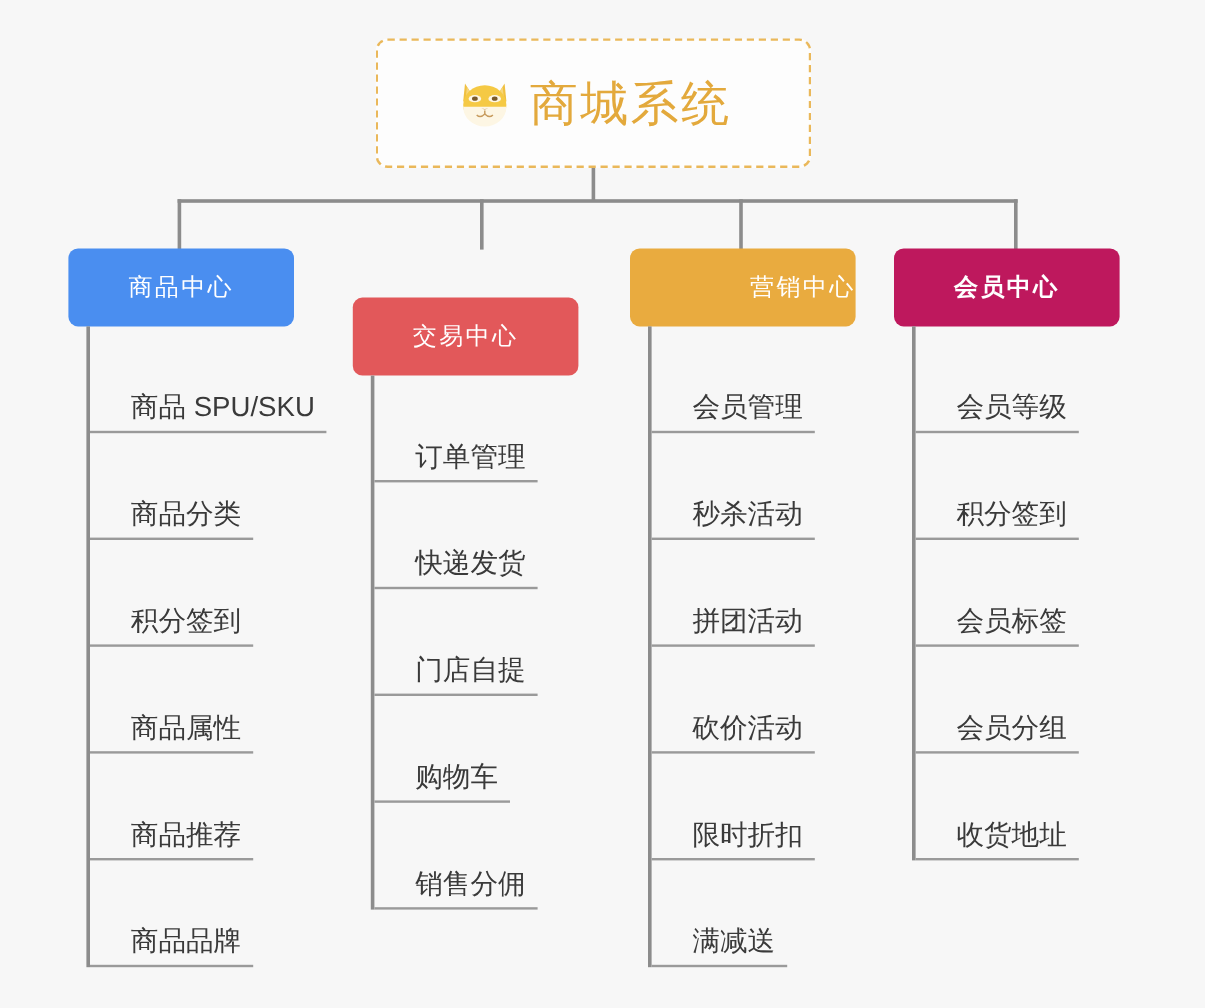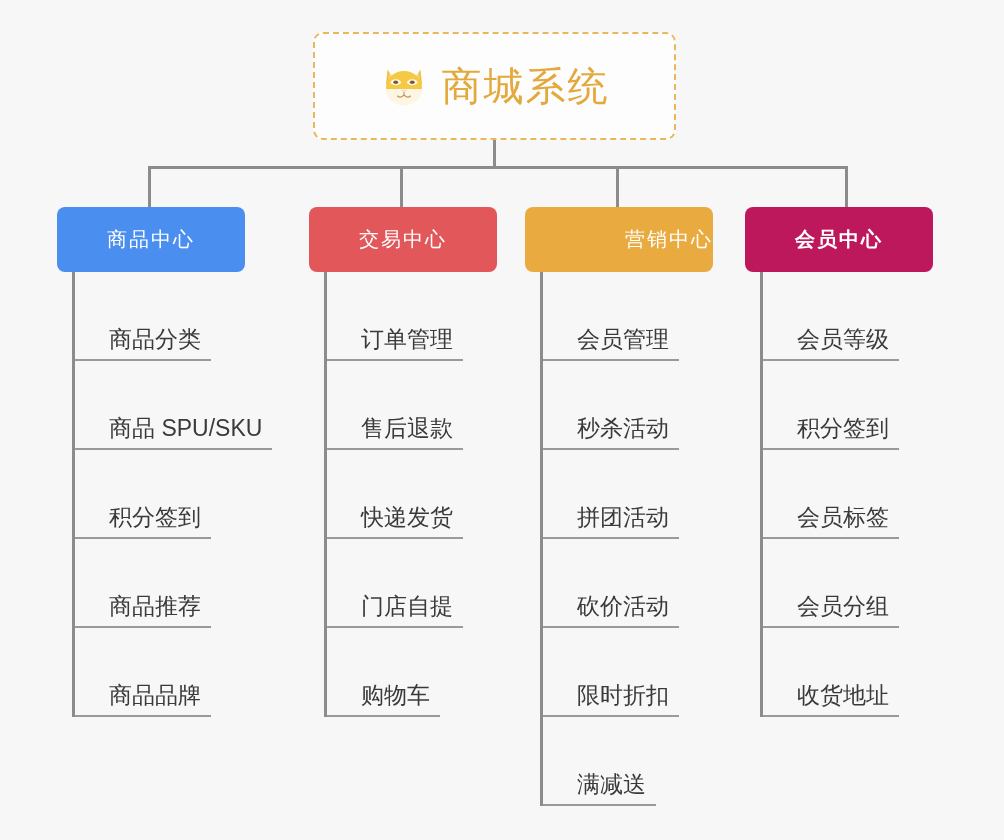--- a/index.html
+++ b/index.html
@@ -156,66 +156,70 @@
   <div class="conn conn-v-branch" style="left:400px;"></div>
   <div class="conn conn-v-branch" style="left:616px;"></div>
   <div class="conn conn-v-branch" style="left:845px;"></div>
 
   <div class="column" style="left:57px;">
     <div class="cat-header" style="background: rgb(74, 142, 240);">
       <span>商品中心</span>
     </div>
     <div class="leaf-list">
       <div class="leaf-item">
-        <span class="leaf-label">商品分类</span>
-        <span class="leaf-underline" style="width: 136px;"></span>
-      </div>
-      <div class="leaf-item">
         <span class="leaf-label">商品 SPU/SKU</span>
         <span class="leaf-underline" style="width: 197px;"></span>
       </div>
       <div class="leaf-item">
+        <span class="leaf-label">商品分类</span>
+        <span class="leaf-underline" style="width: 136px;"></span>
+      </div>
+      <div class="leaf-item">
         <span class="leaf-label">积分签到</span>
         <span class="leaf-underline" style="width: 136px;"></span>
       </div>
       <div class="leaf-item">
+        <span class="leaf-label">商品属性</span>
+        <span class="leaf-underline" style="width: 136px;"></span>
+      </div>
+      <div class="leaf-item">
         <span class="leaf-label">商品推荐</span>
         <span class="leaf-underline" style="width: 136px;"></span>
       </div>
       <div class="leaf-item">
         <span class="leaf-label">商品品牌</span>
         <span class="leaf-underline" style="width: 136px;"></span>
       </div>
     </div>
   </div>
 
-  <div class="column" style="left:309px;">
+  <div class="column" style="left:294px;margin-top:41px;">
     <div class="cat-header" style="background: rgb(226, 88, 90);">
       <span>交易中心</span>
     </div>
     <div class="leaf-list">
       <div class="leaf-item">
         <span class="leaf-label">订单管理</span>
         <span class="leaf-underline" style="width: 136px;"></span>
       </div>
       <div class="leaf-item">
-        <span class="leaf-label">售后退款</span>
-        <span class="leaf-underline" style="width: 136px;"></span>
-      </div>
-      <div class="leaf-item">
         <span class="leaf-label">快递发货</span>
         <span class="leaf-underline" style="width: 136px;"></span>
       </div>
       <div class="leaf-item">
         <span class="leaf-label">门店自提</span>
         <span class="leaf-underline" style="width: 136px;"></span>
       </div>
       <div class="leaf-item">
         <span class="leaf-label">购物车</span>
         <span class="leaf-underline" style="width: 113px;"></span>
+      </div>
+      <div class="leaf-item">
+        <span class="leaf-label">销售分佣</span>
+        <span class="leaf-underline" style="width: 136px;"></span>
       </div>
     </div>
   </div>
 
   <div class="column" style="left:525px;">
     <div class="cat-header" style="background: rgb(233, 171, 63); justify-content: flex-end;">
       <span>营销中心</span>
     </div>
     <div class="leaf-list">
       <div class="leaf-item">

